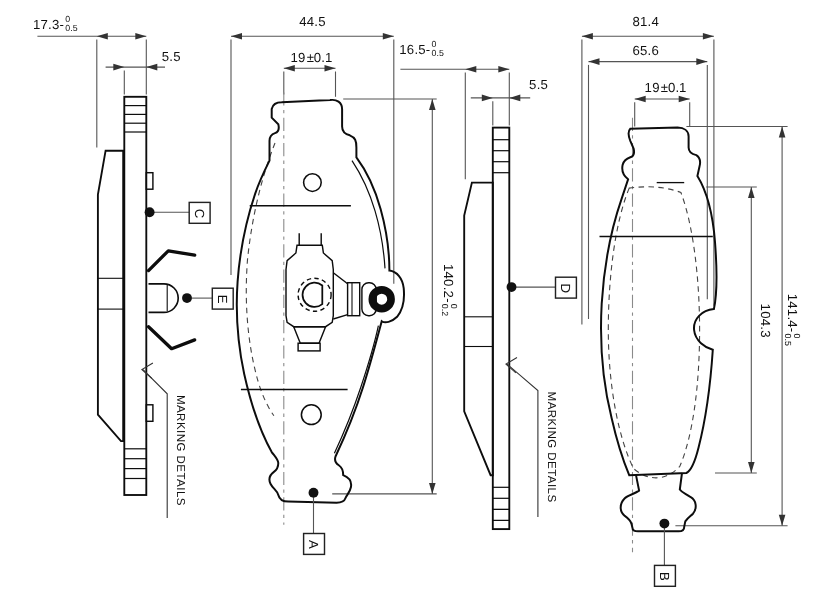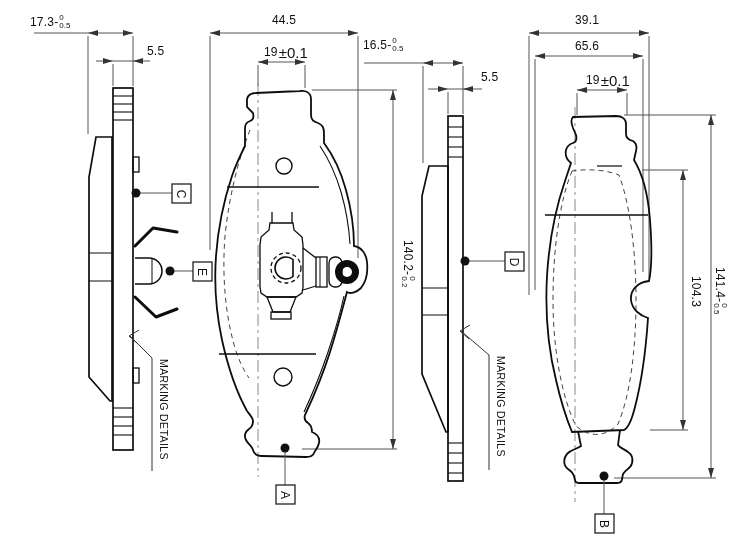--- a/index.html
+++ b/index.html
@@ -2,21 +2,21 @@
 <html><head>
 <meta charset="utf-8">
 <style>
   html,body{margin:0;padding:0;background:#fff;}
   #page{position:relative;width:749px;height:555px;background:#ffffff;overflow:hidden;
         font-family:"Liberation Sans",sans-serif;color:#111;}
   svg{position:absolute;left:0;top:0;}
   .dim{position:absolute;font-size:12px;color:#111;white-space:nowrap;display:flex;align-items:center;line-height:13px;}
   .dim .main{letter-spacing:0.2px;}
   .tolstack{display:inline-flex;flex-direction:column;align-items:flex-start;font-size:8px;line-height:8px;margin-left:1px;}
-  .tol{font-size:15px;margin-left:1px;}
+  .tol{font-size:12px;margin-left:1px;}
   .vdim{transform:rotate(90deg);transform-origin:0 0;}
   .callout{position:absolute;width:19px;height:19px;display:flex;align-items:center;justify-content:center;
            font-size:12px;color:#111;}
   .callout span{display:block;transform:rotate(90deg);}
   .note{position:absolute;font-size:10.5px;letter-spacing:0.4px;white-space:nowrap;
         transform:rotate(90deg);transform-origin:0 0;color:#111;}
 </style>
 </head>
 <body>
 
@@ -244,21 +244,21 @@
     <span class="main">16.5-</span>
       <span class="tolstack">
         <span>0</span>
         <span>0.5</span>
       </span>
   </div>
   <div class="dim" style="left:481px;top:71px">
     <span class="main">5.5</span>
   </div>
   <div class="dim" style="left:575px;top:14px">
-    <span class="main">39.1</span>
+    <span class="main">81.4</span>
   </div>
   <div class="dim" style="left:575px;top:40px">
     <span class="main">65.6</span>
   </div>
   <div class="dim" style="left:586px;top:74px">
     <span class="main">19</span>
       <span class="tol">±0.1</span>
   </div>
   <div class="dim vdim" style="left:416px;top:240px;width:70px">
     <span class="main">140.2-</span>

